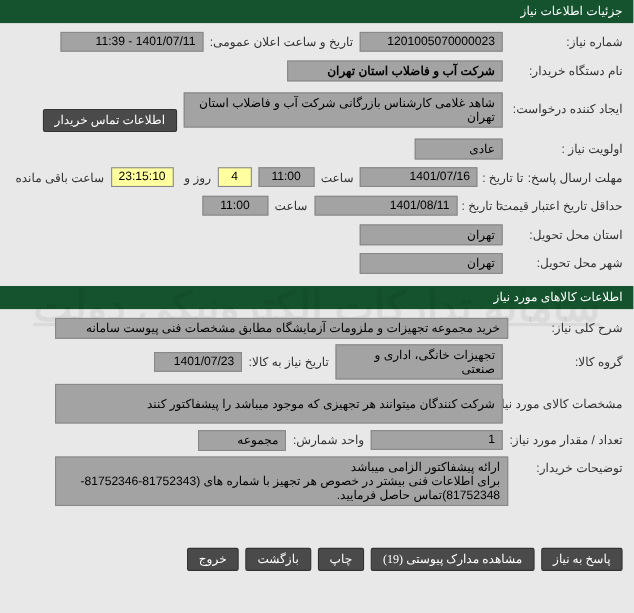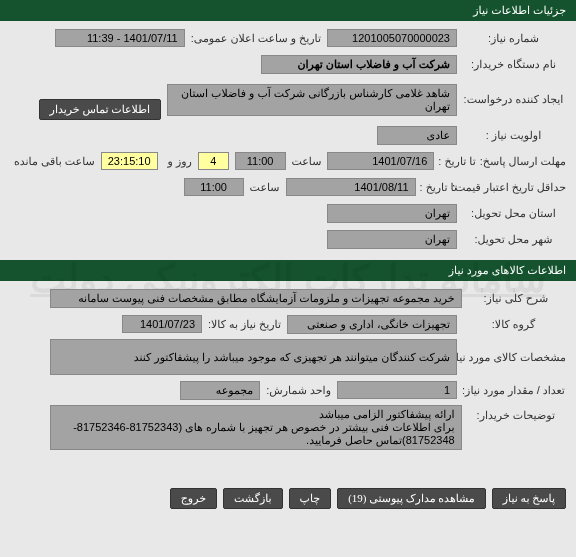--- a/index.html
+++ b/index.html
@@ -43,21 +43,21 @@
       align-items: center;
       margin-bottom: 4px;
       min-height: 22px;
     }
     .label {
       color: #333;
       font-size: 11px;
       white-space: nowrap;
       margin-left: 4px;
     }
-    .label-w1 { width: 105px; text-align: center; }
+    .label-w1 { width: 105px; text-align: right; }
     .field {
       background: #a3a3a3;
       border: 1px solid #888;
       padding: 2px 6px;
       font-size: 11px;
       min-height: 18px;
       display: inline-flex;
       align-items: center;
     }
     .field-sm { width: 80px; }
@@ -153,21 +153,21 @@
 
 <div class="content">
 
   <div class="row">
     <span class="label label-w1">شرح کلی نیاز:</span>
     <span class="field field-xxl">خرید مجموعه تجهیزات و ملزومات آزمایشگاه مطابق مشخصات فنی پیوست سامانه</span>
   </div>
 
   <div class="row">
     <span class="label label-w1">گروه کالا:</span>
-    <span class="field" style="width:170px">تجهیزات خانگی، اداری و صنعتی</span>
+    <span class="field" style="width:152px">تجهیزات خانگی، اداری و صنعتی</span>
     <span class="label inline-gap">تاریخ نیاز به کالا:</span>
     <span class="field field-sm">1401/07/23</span>
   </div>
 
   <div class="row">
     <span class="label label-w1">مشخصات کالای مورد نیاز:</span>
     <span class="field field-xxl" style="min-height:36px">شرکت کنندگان میتوانند هر تجهیزی که موجود میباشد را پیشفاکتور کنند</span>
   </div>
 
   <div class="row">

